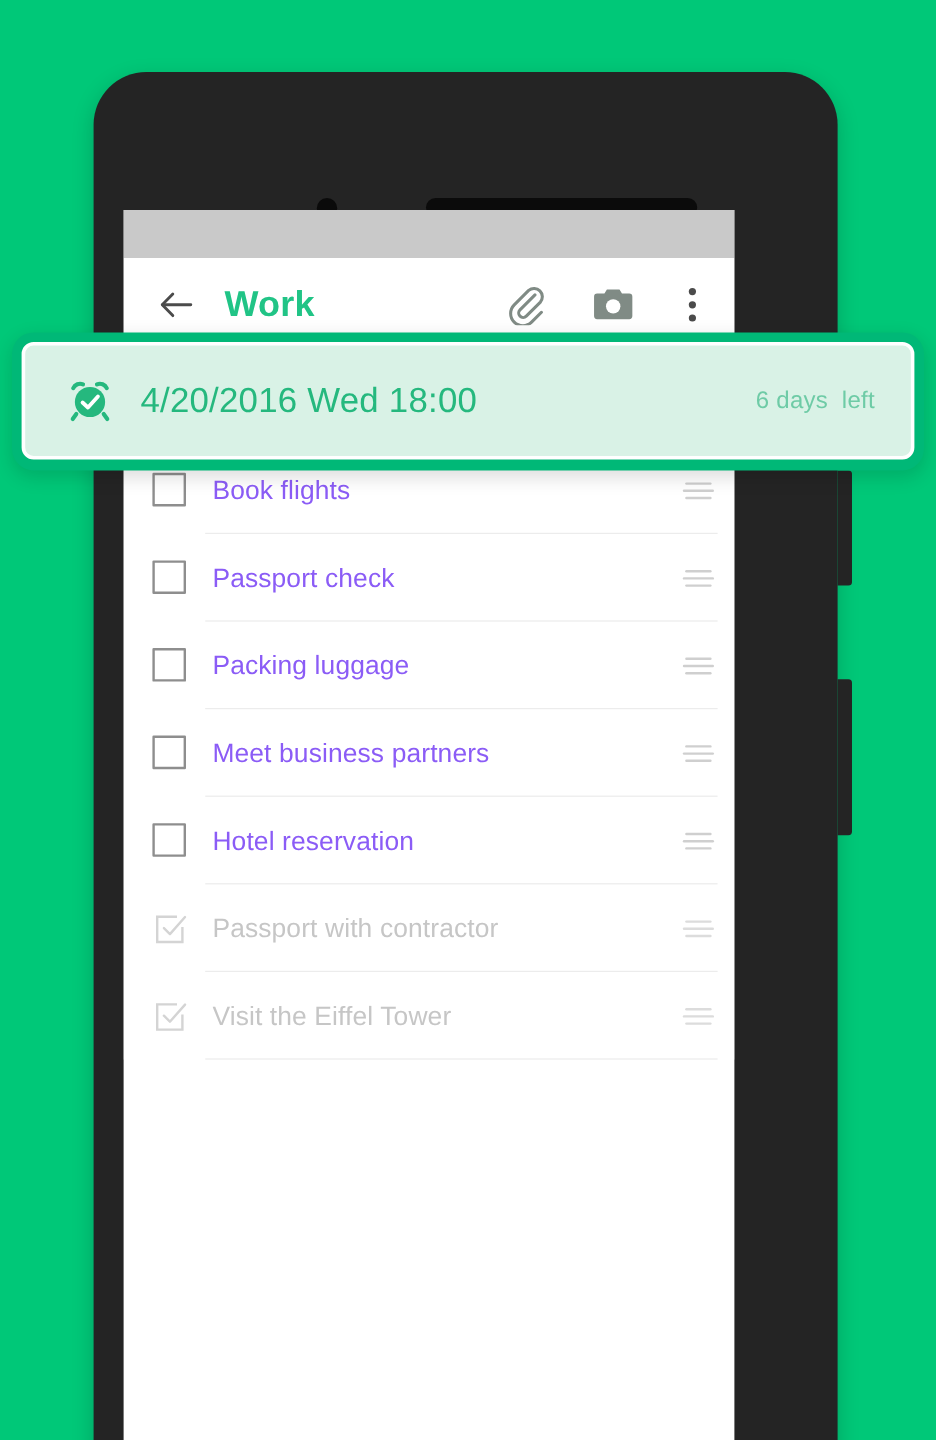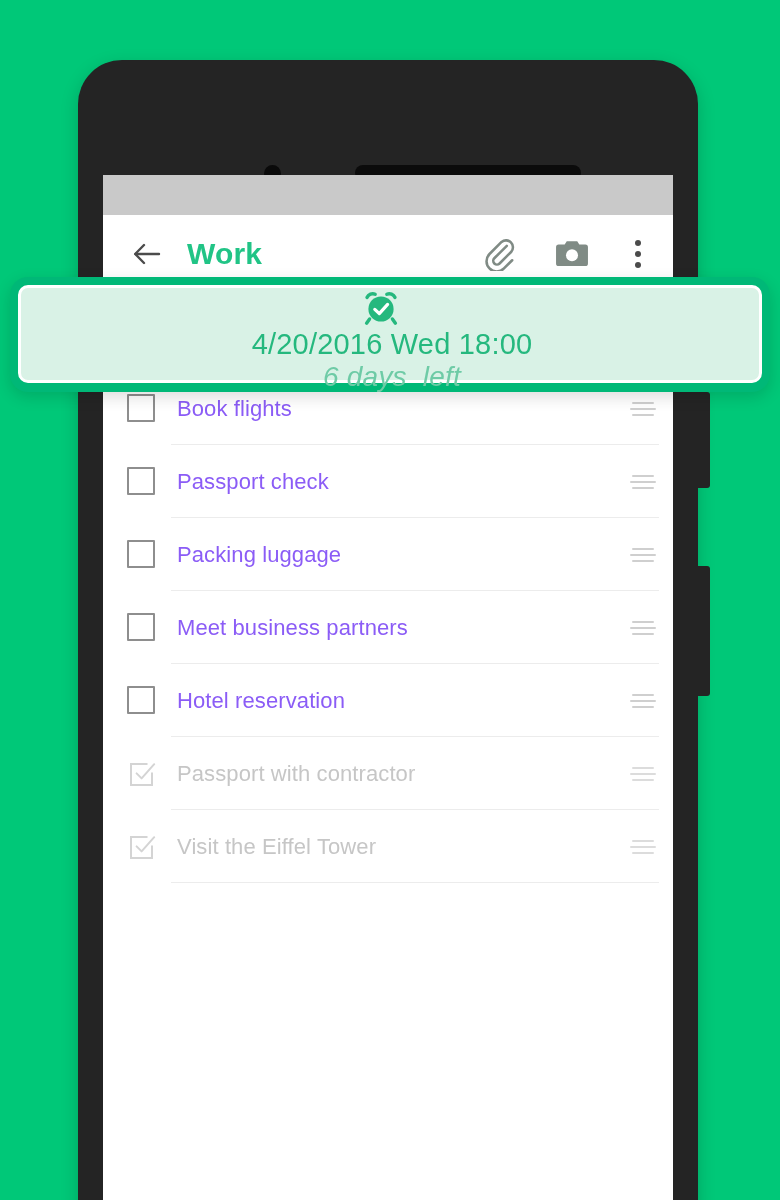--- a/index.html
+++ b/index.html
@@ -63,21 +63,21 @@
     border-radius:0 3px 3px 0;
   }
   .side-btn.top    { top:392px;  height:96px; }
   .side-btn.bottom { top:566px;  height:130px; }
 
   
   .screen {
     position:absolute;
     left:103px;
     top:175px;
-    width:570px;
+    width:509px;
     height:1025px;
     background:#ffffff;
     overflow:hidden;
   }
 
   .statusbar {
     height:40px;
     background:#c9c9c9;
   }
 
@@ -206,36 +206,34 @@
     left:18px;
     top:285px;
     width:744px;
     height:98px;
     background:#d9f2e6;
     border:3px solid #ffffff;
     border-radius:10px;
     display:flex;
     align-items:center;
     padding:0 30px 0 34px;
-    flex-direction:column;
   }
   .reminder-banner .alarm { flex:0 0 auto; width:40px; height:40px; margin-right:22px; }
   .reminder-banner .rdate {
     font-size:29px;
     color:#25b87e;
     letter-spacing:.2px;
     white-space:nowrap;
   }
   .reminder-banner .rspacer { flex:1 1 auto; }
   .reminder-banner .rleft {
-    font-size:28px;
+    font-size:20px;
     color:#6ecba6;
     white-space:pre;
     letter-spacing:.2px;
-    font-style:italic;
   }
 </style>
 </head>
 <body>
 
 <div id="stage">
 
   <div class="phone-body">
     <div class="phone-cam"></div>
     <div class="phone-speaker"></div>

